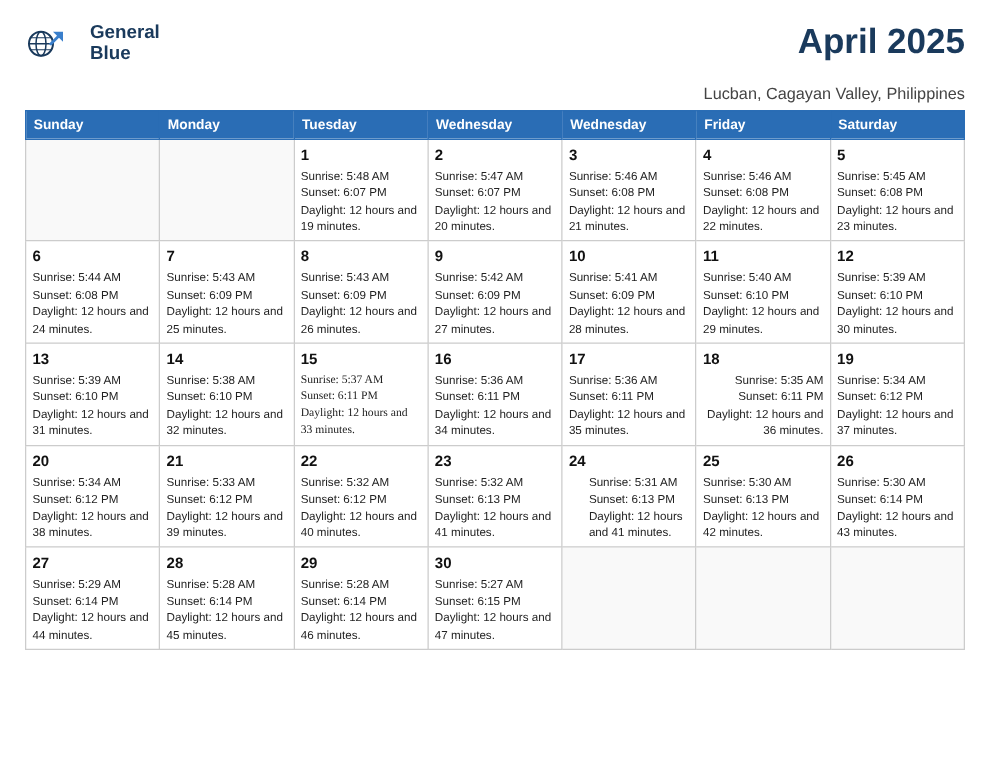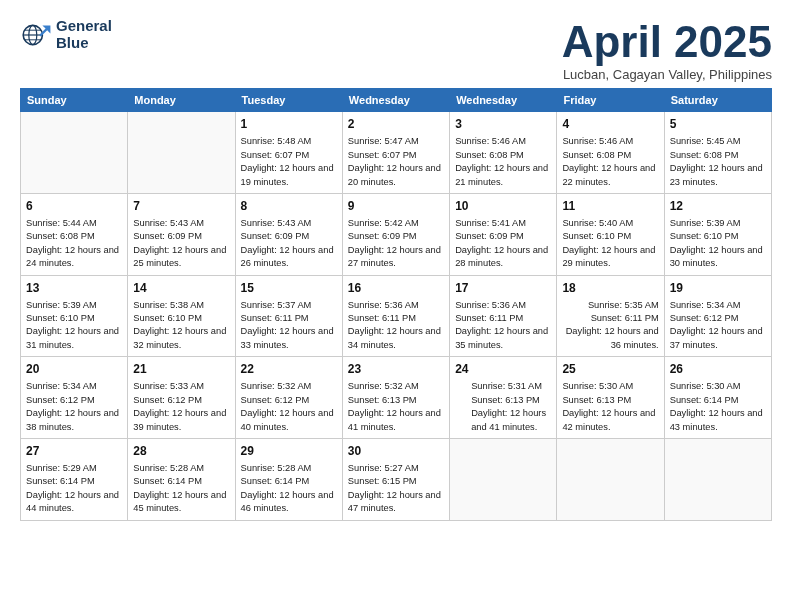--- a/index.html
+++ b/index.html
@@ -18,45 +18,45 @@
     }
     .header {
       display: flex;
       align-items: flex-start;
       justify-content: space-between;
       margin-bottom: 6px;
     }
     .logo {
       display: flex;
       align-items: center;
-      gap: 4px;
+      gap: 20px;
     }
     .logo-text {
       font-size: 15px;
       font-weight: bold;
       color: #1a3a5c;
       line-height: 1.1;
     }
     .logo-icon {
       width: 32px;
       height: 32px;
     }
     .title-section {
       text-align: right;
     }
     .month-title {
-      font-size: 44px;
+      font-size: 28px;
       font-weight: bold;
       color: #1a3a5c;
       line-height: 1.1;
     }
     .subtitle {
       font-size: 13px;
       color: #444;
-      margin-top: 1px;
+      margin-top: 18px;
     }
     table {
       width: 100%;
       border-collapse: collapse;
       font-size: 10px;
     }
     thead tr th {
       background: #2a6db5;
       color: #fff;
       font-size: 11px;
@@ -218,21 +218,21 @@
 Daylight: 12 hours and 31 minutes.</div>
           </td>
           <td>
             <span class="day-num">14</span>
             <div class="day-info" style="white-space: pre-line;">Sunrise: 5:38 AM
 Sunset: 6:10 PM
 Daylight: 12 hours and 32 minutes.</div>
           </td>
           <td>
             <span class="day-num">15</span>
-            <div class="day-info" style="white-space: pre-line;">Sunrise: 5:37 AM
+            <div class="day-info" style="white-space: pre-line; font-family: Liberation Serif, serif;">Sunrise: 5:37 AM
 Sunset: 6:11 PM
 Daylight: 12 hours and 33 minutes.</div>
           </td>
           <td>
             <span class="day-num">16</span>
             <div class="day-info" style="white-space: pre-line;">Sunrise: 5:36 AM
 Sunset: 6:11 PM
 Daylight: 12 hours and 34 minutes.</div>
           </td>
           <td>

